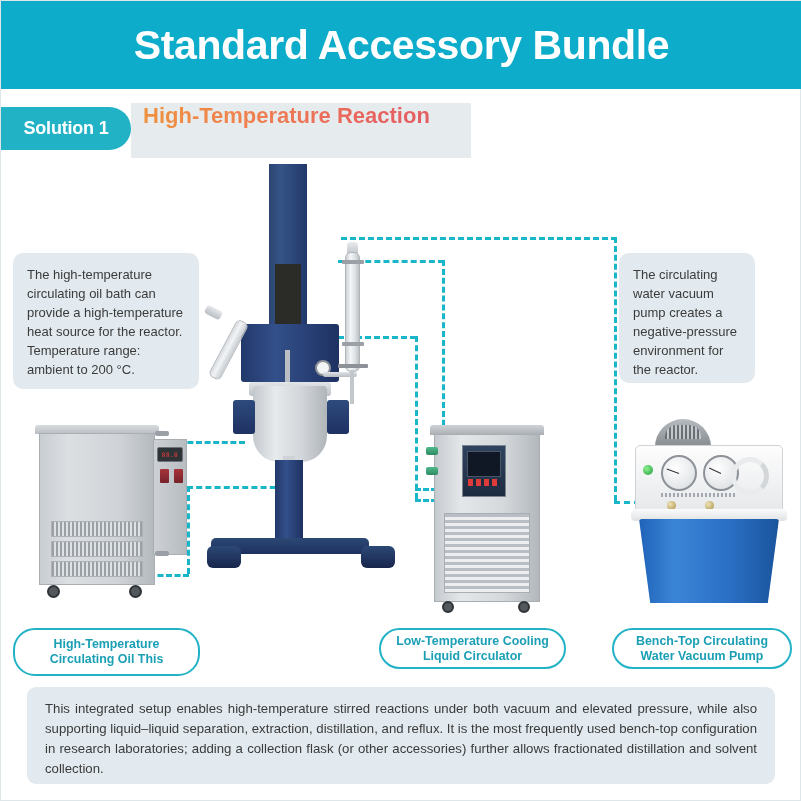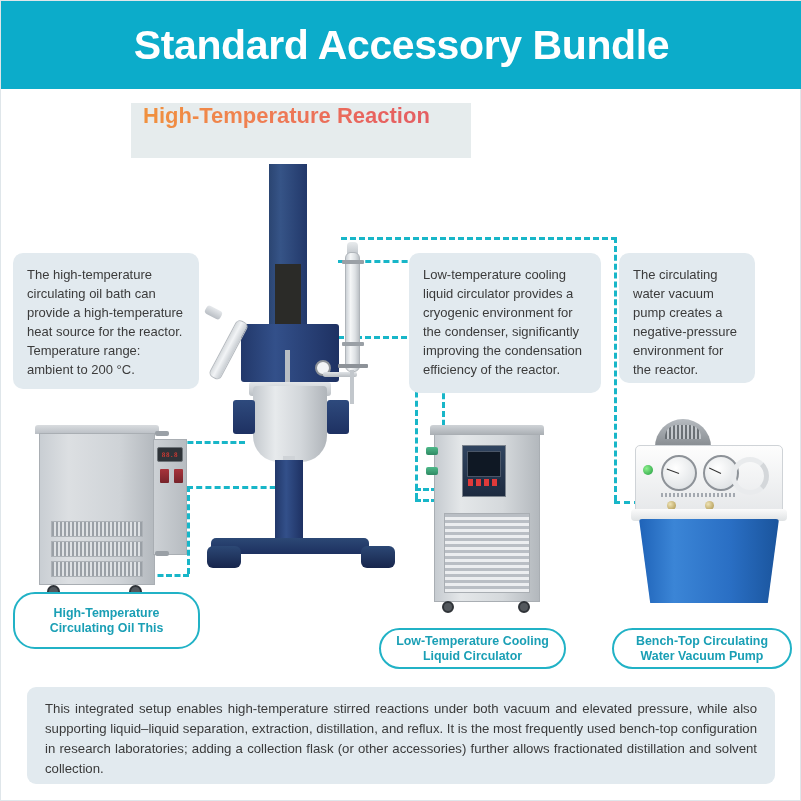--- a/index.html
+++ b/index.html
@@ -91,21 +91,21 @@
   .pill {
     position: absolute;
     border: 2px solid #21b2c6;
     border-radius: 22px;
     background: #ffffff;
     display: flex; align-items: center; justify-content: center;
     text-align: center;
     color: #1a9fb5;
     font-size: 12.4px; font-weight: bold; line-height: 15px;
   }
-  #pill-oilbath { left: 12px;  top: 591px; width: 187px; height: 57px; }
+  #pill-oilbath { left: 12px;  top: 627px; width: 187px; height: 48px; }
   #pill-chiller { left: 378px; top: 627px; width: 187px; height: 41px; }
   #pill-pump    { left: 611px; top: 627px; width: 180px; height: 41px; }
 
   
   .summary {
     position: absolute; left: 26px; top: 686px;
     width: 748px; height: 97px;
     background: #e2eaef;
     border-radius: 9px;
     padding: 12px 18px;
@@ -260,20 +260,23 @@
 </style>
 </head>
 <body>
 
 <div id="page">
 
   <div class="header-bar">
     <div class="header-title">Standard Accessory Bundle</div>
   </div>
 
+  <div class="solution-badge">
+    <span>Solution 1</span>
+  </div>
   <div class="reaction-block">
     <div class="reaction-line reaction-hot">High-Temperature Reaction</div>
   </div>
 
   <div class="dash-h" style="left:152px; top:440px; width:92px;"></div>
 
   <div class="dash-h" style="left:186px; top:485px; width:98px;"></div>
   <div class="dash-v" style="left:186px; top:485px; height:88px;"></div>
   <div class="dash-h" style="left:148px; top:573px; width:40px;"></div>
 
@@ -359,21 +362,20 @@
     </div>
     <div class="pm-label"></div>
     <div class="pm-knob k1"></div>
     <div class="pm-knob k2"></div>
     <div class="pm-hose"></div>
     <div class="pm-rim"></div>
     <div class="pm-tank"></div>
   </div>
 
   <div class="callout" id="callout-oilbath">The high-temperature circulating oil bath can provide a high-temperature heat source for the reactor. Temperature range: ambient to 200 °C.</div>
-  <div class="callout" id="callout-chiller">Low-temperature cooling liquid circulator provides a cryogenic environment for the condenser, significantly improving the condensation efficiency of the reactor.</div>
   <div class="callout" id="callout-pump">The circulating water vacuum pump creates a negative-pressure environment for the reactor.</div>
 
   <div class="pill" id="pill-oilbath">
     <div>
       <div>High-Temperature</div>
       <div>Circulating Oil This</div>
     </div>
   </div>
   <div class="pill" id="pill-chiller">
     <div>

